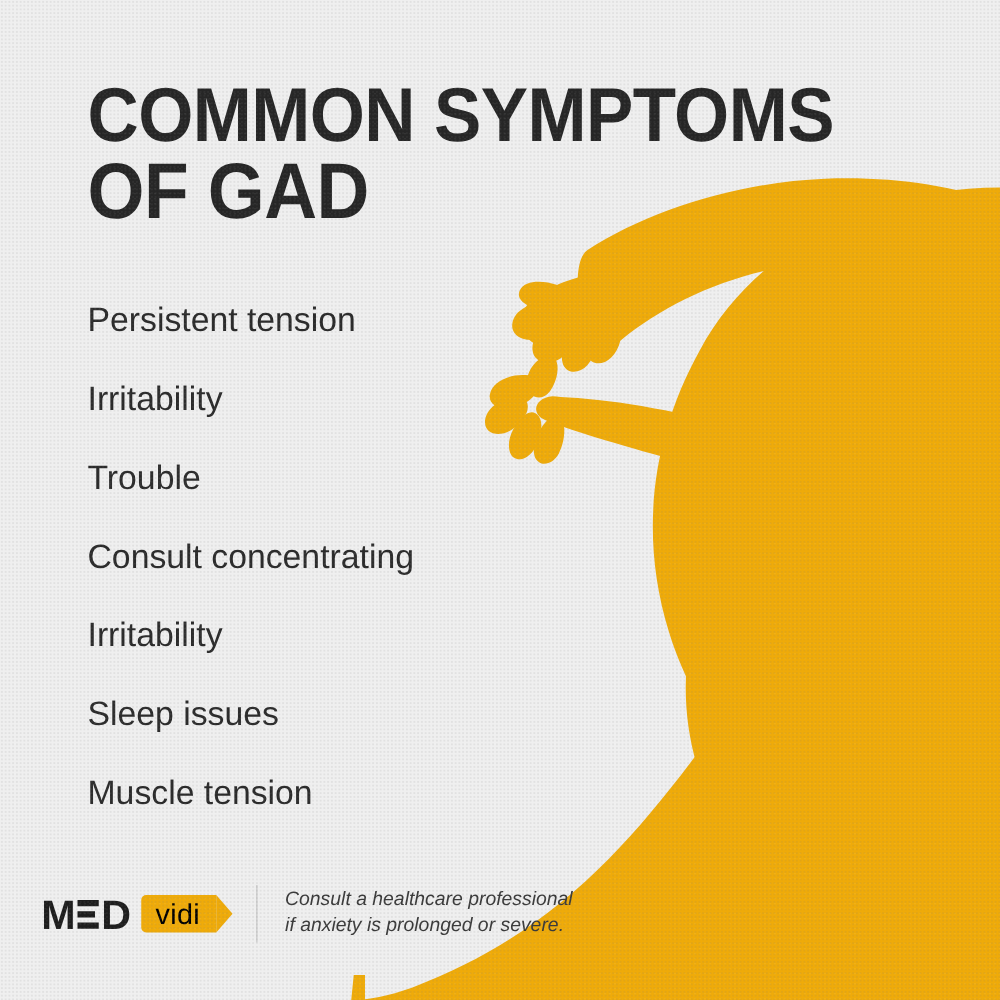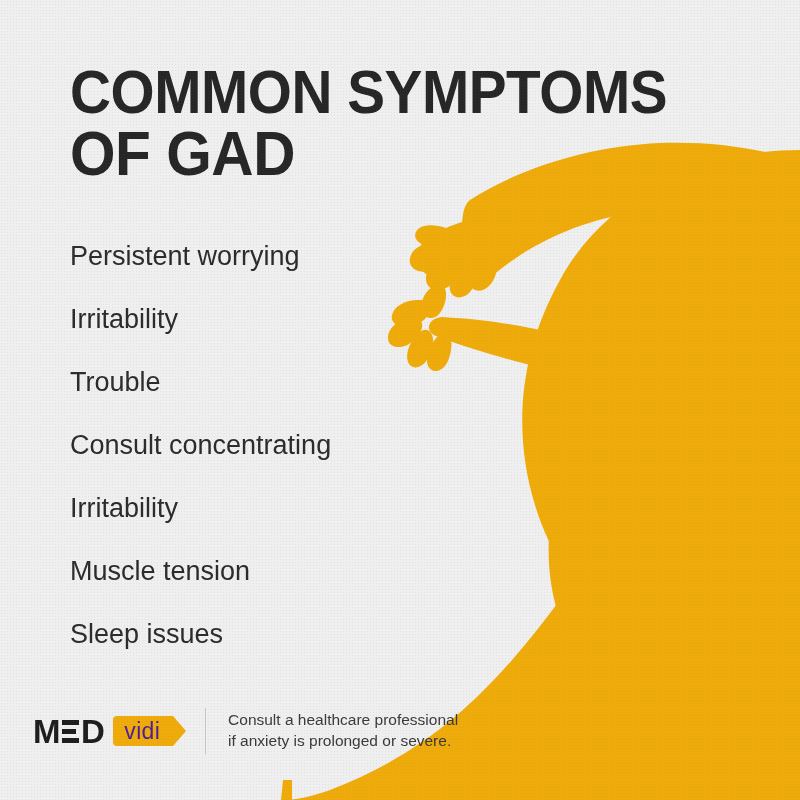--- a/index.html
+++ b/index.html
@@ -132,21 +132,21 @@
   .logo-e i.mid { width: 86%; }
   .logo-vidi {
     position: relative;
     margin-left: 9px;
     height: 30px;
     padding: 0 13px 0 11px;
     display: flex;
     align-items: center;
     background: #efab09;
     border-radius: 4px 0 0 4px;
-    color: #4c1d95;
+    color: #000000;
     font-size: 23px;
     letter-spacing: 0.3px;
   }
   .logo-vidi::after {
     content: "";
     position: absolute;
     right: -13px;
     top: 0;
     width: 0;
     height: 0;
@@ -158,20 +158,21 @@
     width: 1px;
     height: 46px;
     background: #c9c9c9;
     margin: 0 22px 0 32px;
   }
   .footer-note {
     font-size: 15.5px;
     line-height: 1.35;
     color: #3a3a3a;
     white-space: pre-line;
+    font-style: italic;
   }
 </style>
 </head>
 <body>
 
 <div id="poster">
 
   <div id="monkey-layer">
     <svg viewBox="0 0 800 800" xmlns="http://www.w3.org/2000/svg" aria-hidden="true">
       <g fill="#efab09">
@@ -296,27 +297,27 @@
   <div id="noise"></div>
 
   <div id="content">
 
     <div class="title-block">
       <div class="title-line first">COMMON SYMPTOMS</div>
       <div class="title-line second">OF GAD</div>
     </div>
 
     <ul class="symptom-list">
-      <li class="symptom-item">Persistent worrying</li>
+      <li class="symptom-item">Persistent tension</li>
       <li class="symptom-item">Irritability</li>
       <li class="symptom-item">Trouble</li>
       <li class="symptom-item">Consult concentrating</li>
       <li class="symptom-item">Irritability</li>
+      <li class="symptom-item">Sleep issues</li>
       <li class="symptom-item">Muscle tension</li>
-      <li class="symptom-item">Sleep issues</li>
     </ul>
 
     <div class="footer">
 
       <div class="logo">
         <div class="logo-med">
           <span class="logo-m">M</span>
           <span class="logo-e">
             <i></i>
               <i class="mid"></i>

